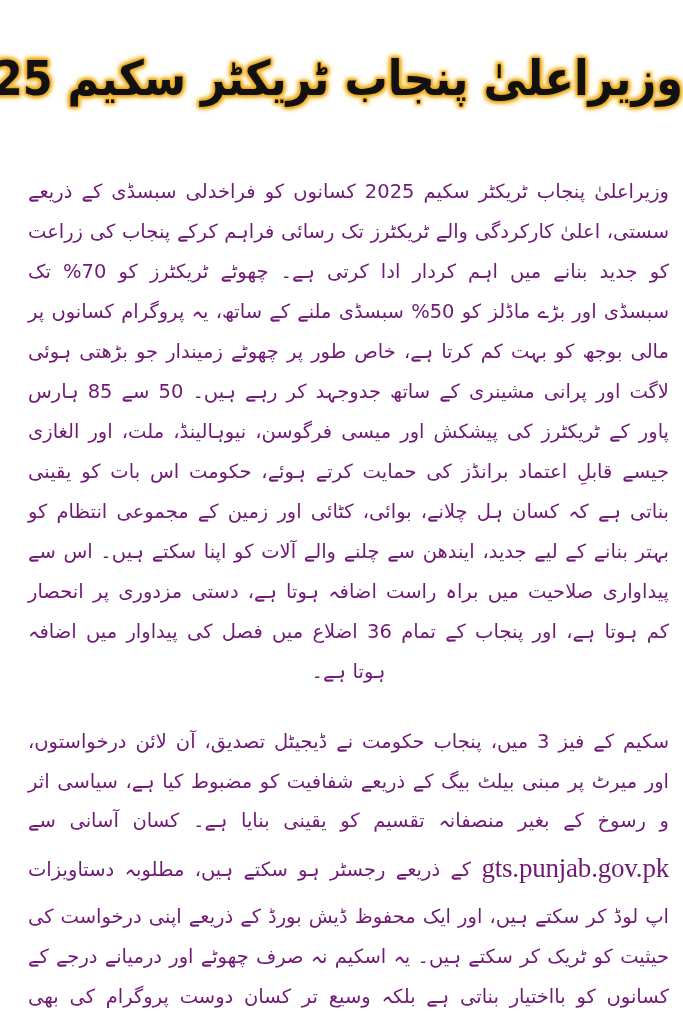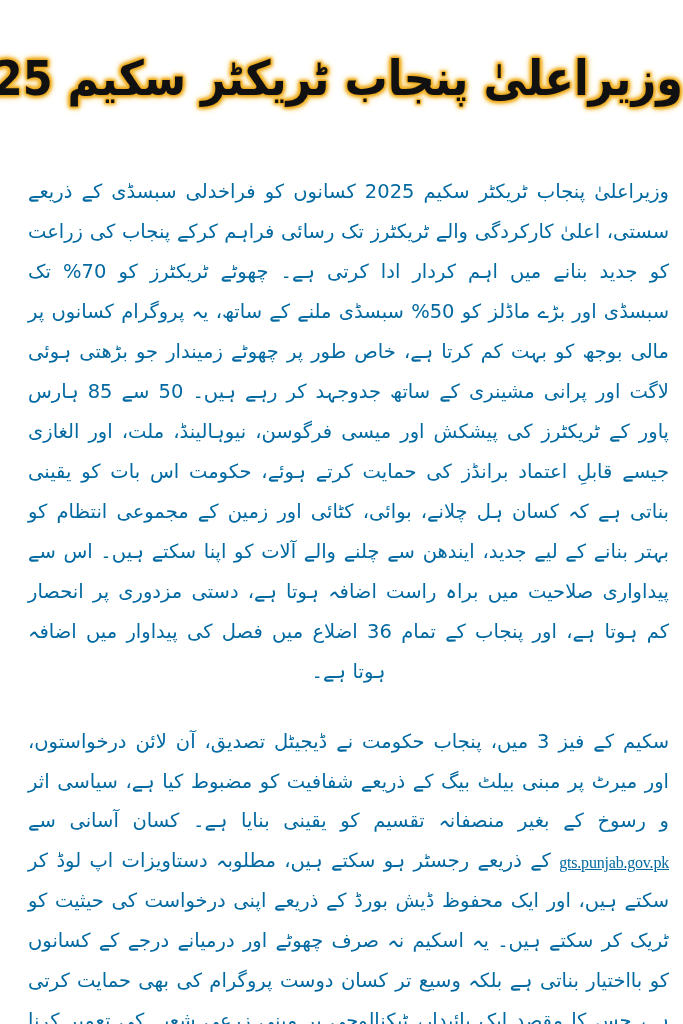--- a/index.html
+++ b/index.html
@@ -69,38 +69,37 @@
     box-sizing: border-box;
   }
 
   .para {
     direction: rtl;
     text-align: justify;
     text-align-last: center;
     font-family: "DejaVu Sans", sans-serif;
     font-size: 19.5px;
     line-height: 2.05;
-    color: #0369a1;
+    color: #701a75;
     margin: 0 0 30px 16px;
     word-spacing: 0.5px;
   }
 
   .para:last-child {
     margin-bottom: 0;
   }
 
   .url-text {
     font-family: "Liberation Serif", serif;
-    font-size: 16px;
+    font-size: 27px;
     direction: ltr;
     unicode-bidi: embed;
     display: inline-block;
     vertical-align: -1px;
     letter-spacing: -0.2px;
-    text-decoration: underline;
   }
 
   
   .para > span { }
 </style>
 </head>
 <body>
 
 <div class="page">
 

